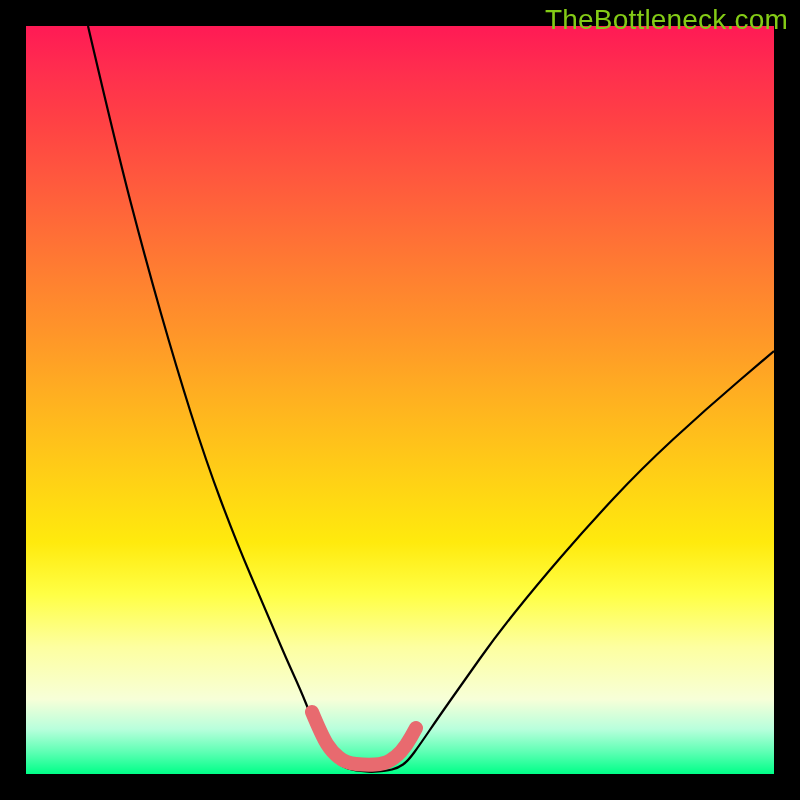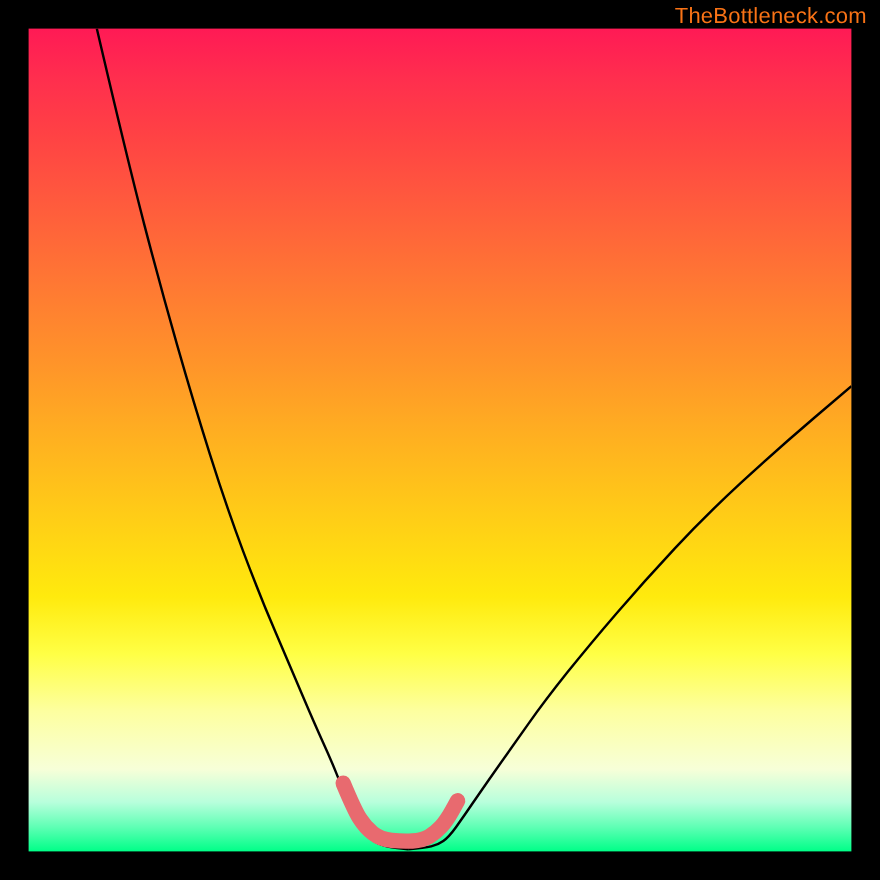--- a/index.html
+++ b/index.html
@@ -33,23 +33,23 @@
       #f7ffd8 90%,
       #b8ffdc 94%,
       #60ffb5 97%,
       #00ff88 100%
     );
   }
   .watermark {
     position: absolute;
     top: 4px;
     right: 12px;
-    color: #f97316;
+    color: #84cc16;
     font-family: Arial, Helvetica, sans-serif;
-    font-size: 20px;
+    font-size: 28px;
     font-weight: 500;
     letter-spacing: 0.2px;
     user-select: none;
     text-align: center;
   }
   svg.overlay {
     position: absolute;
     left: 26px;
     top: 26px;
     width: 748px;

